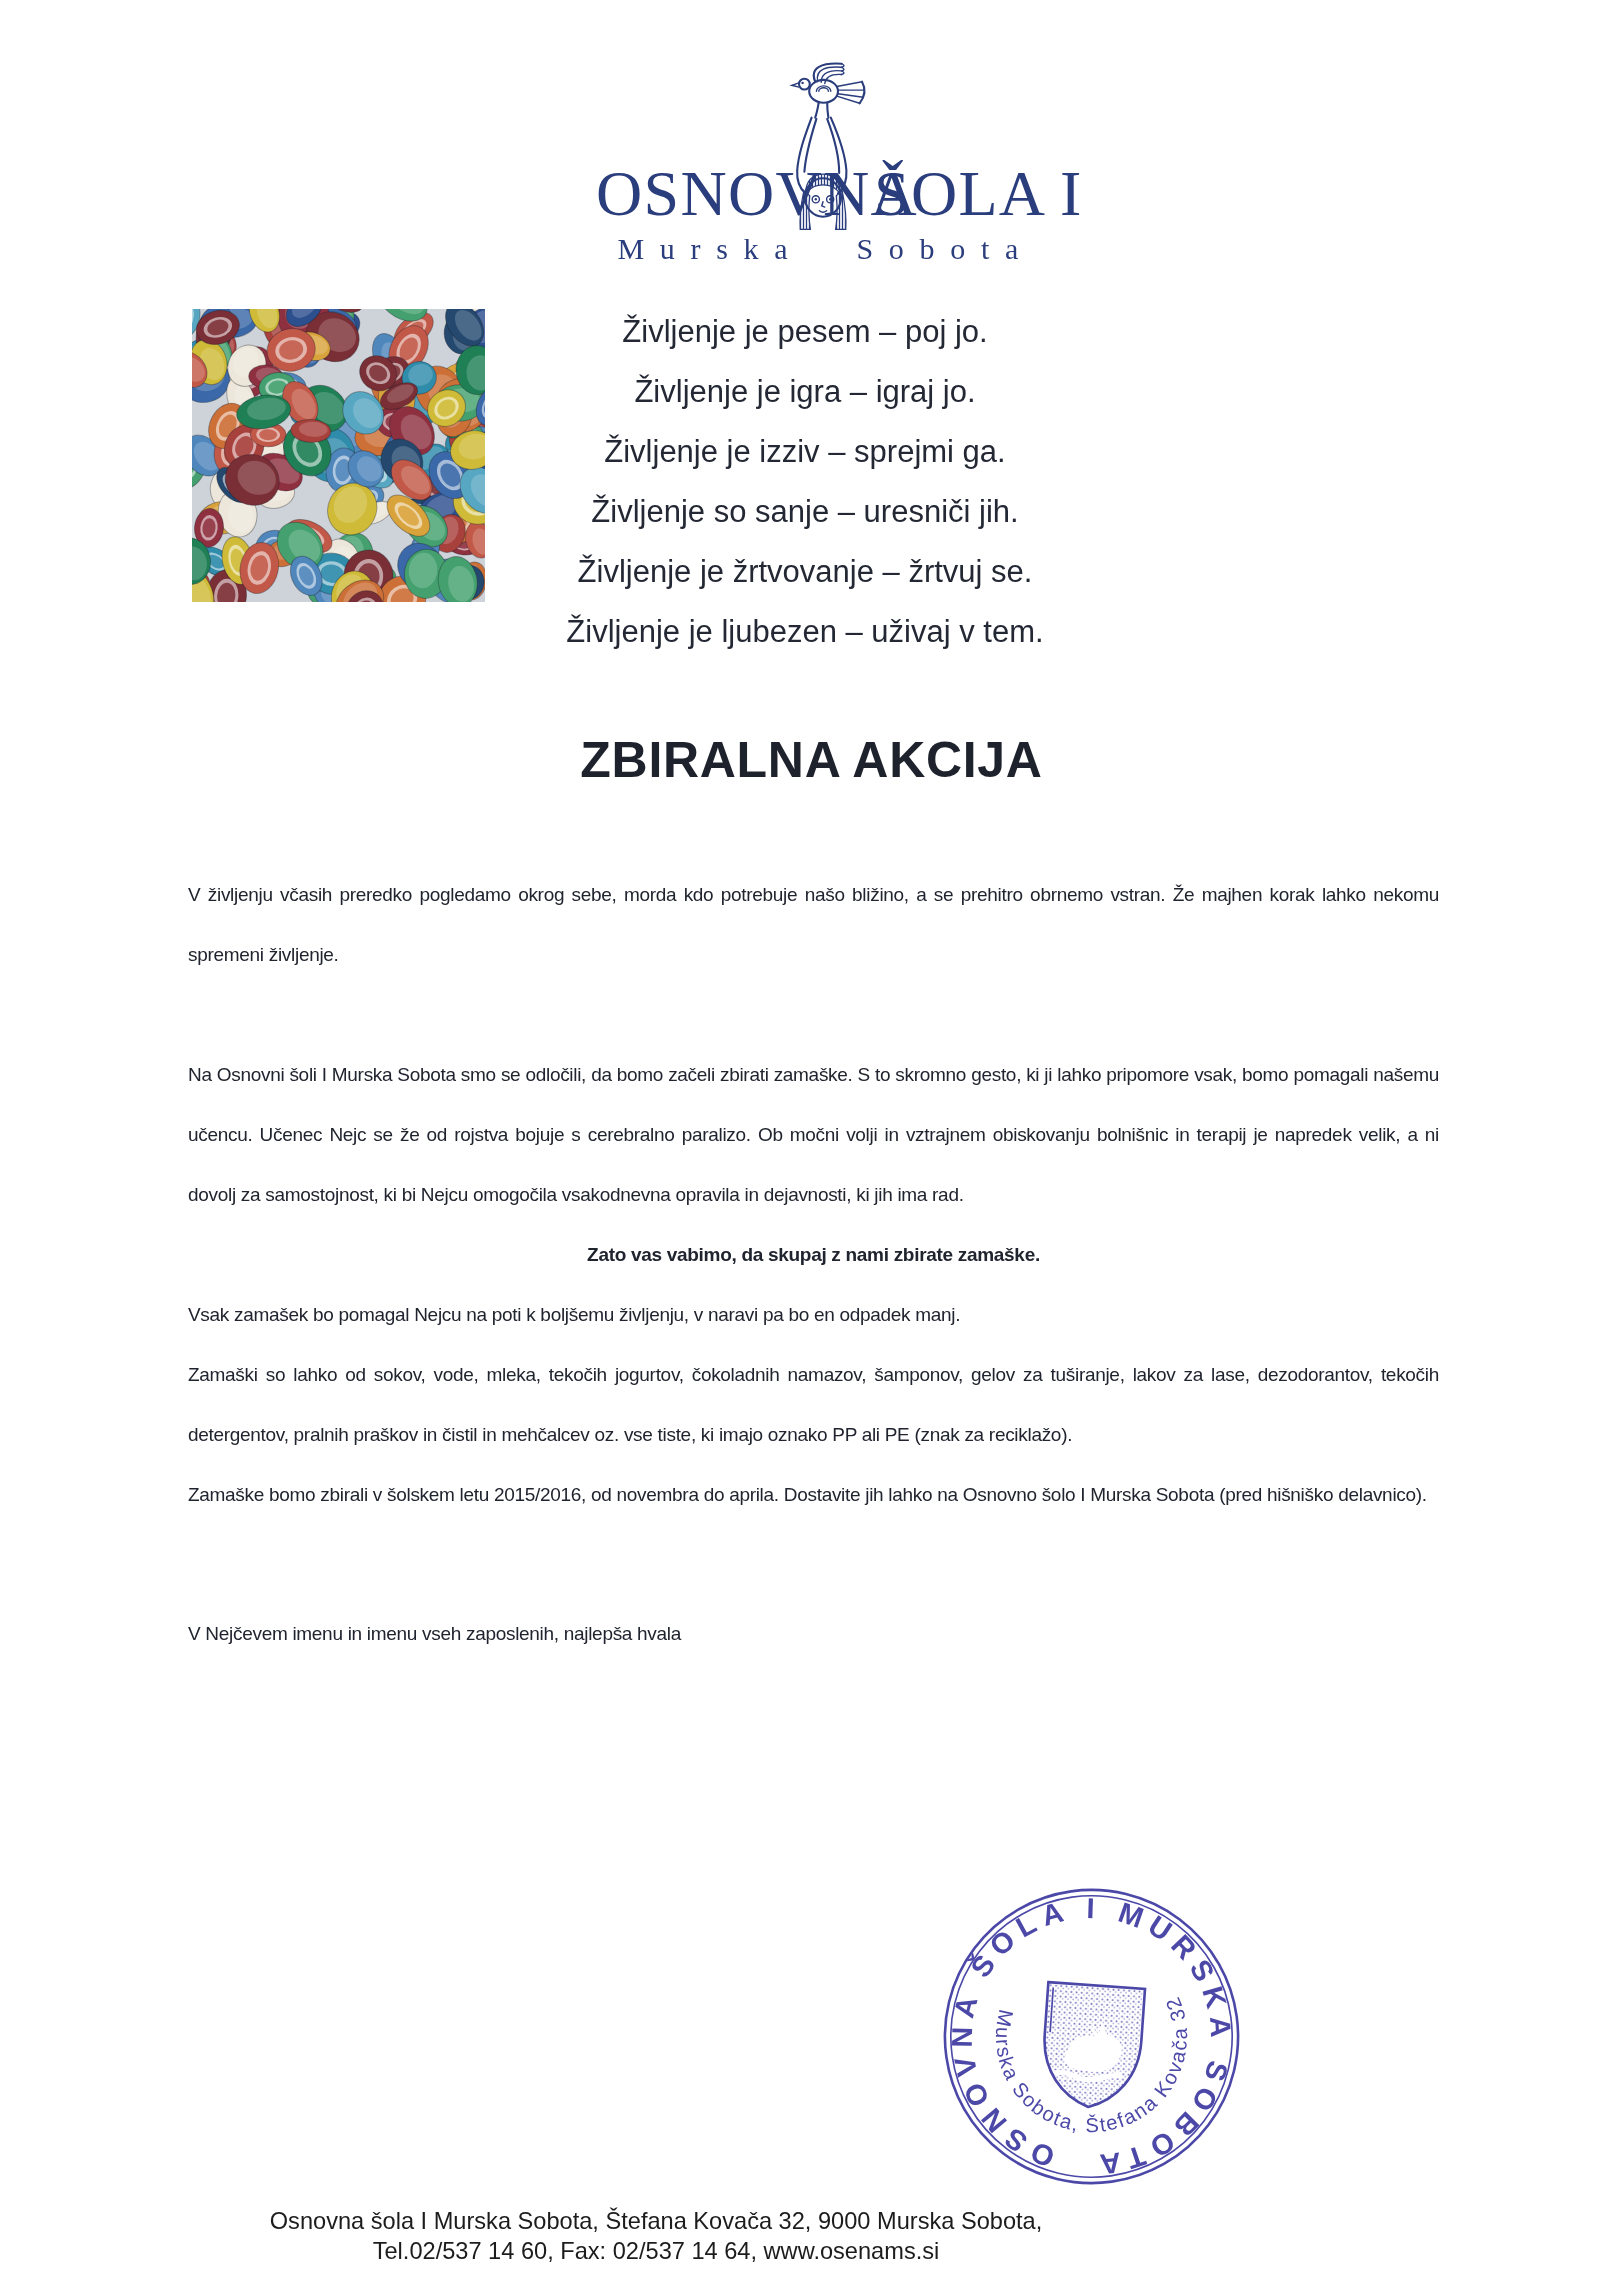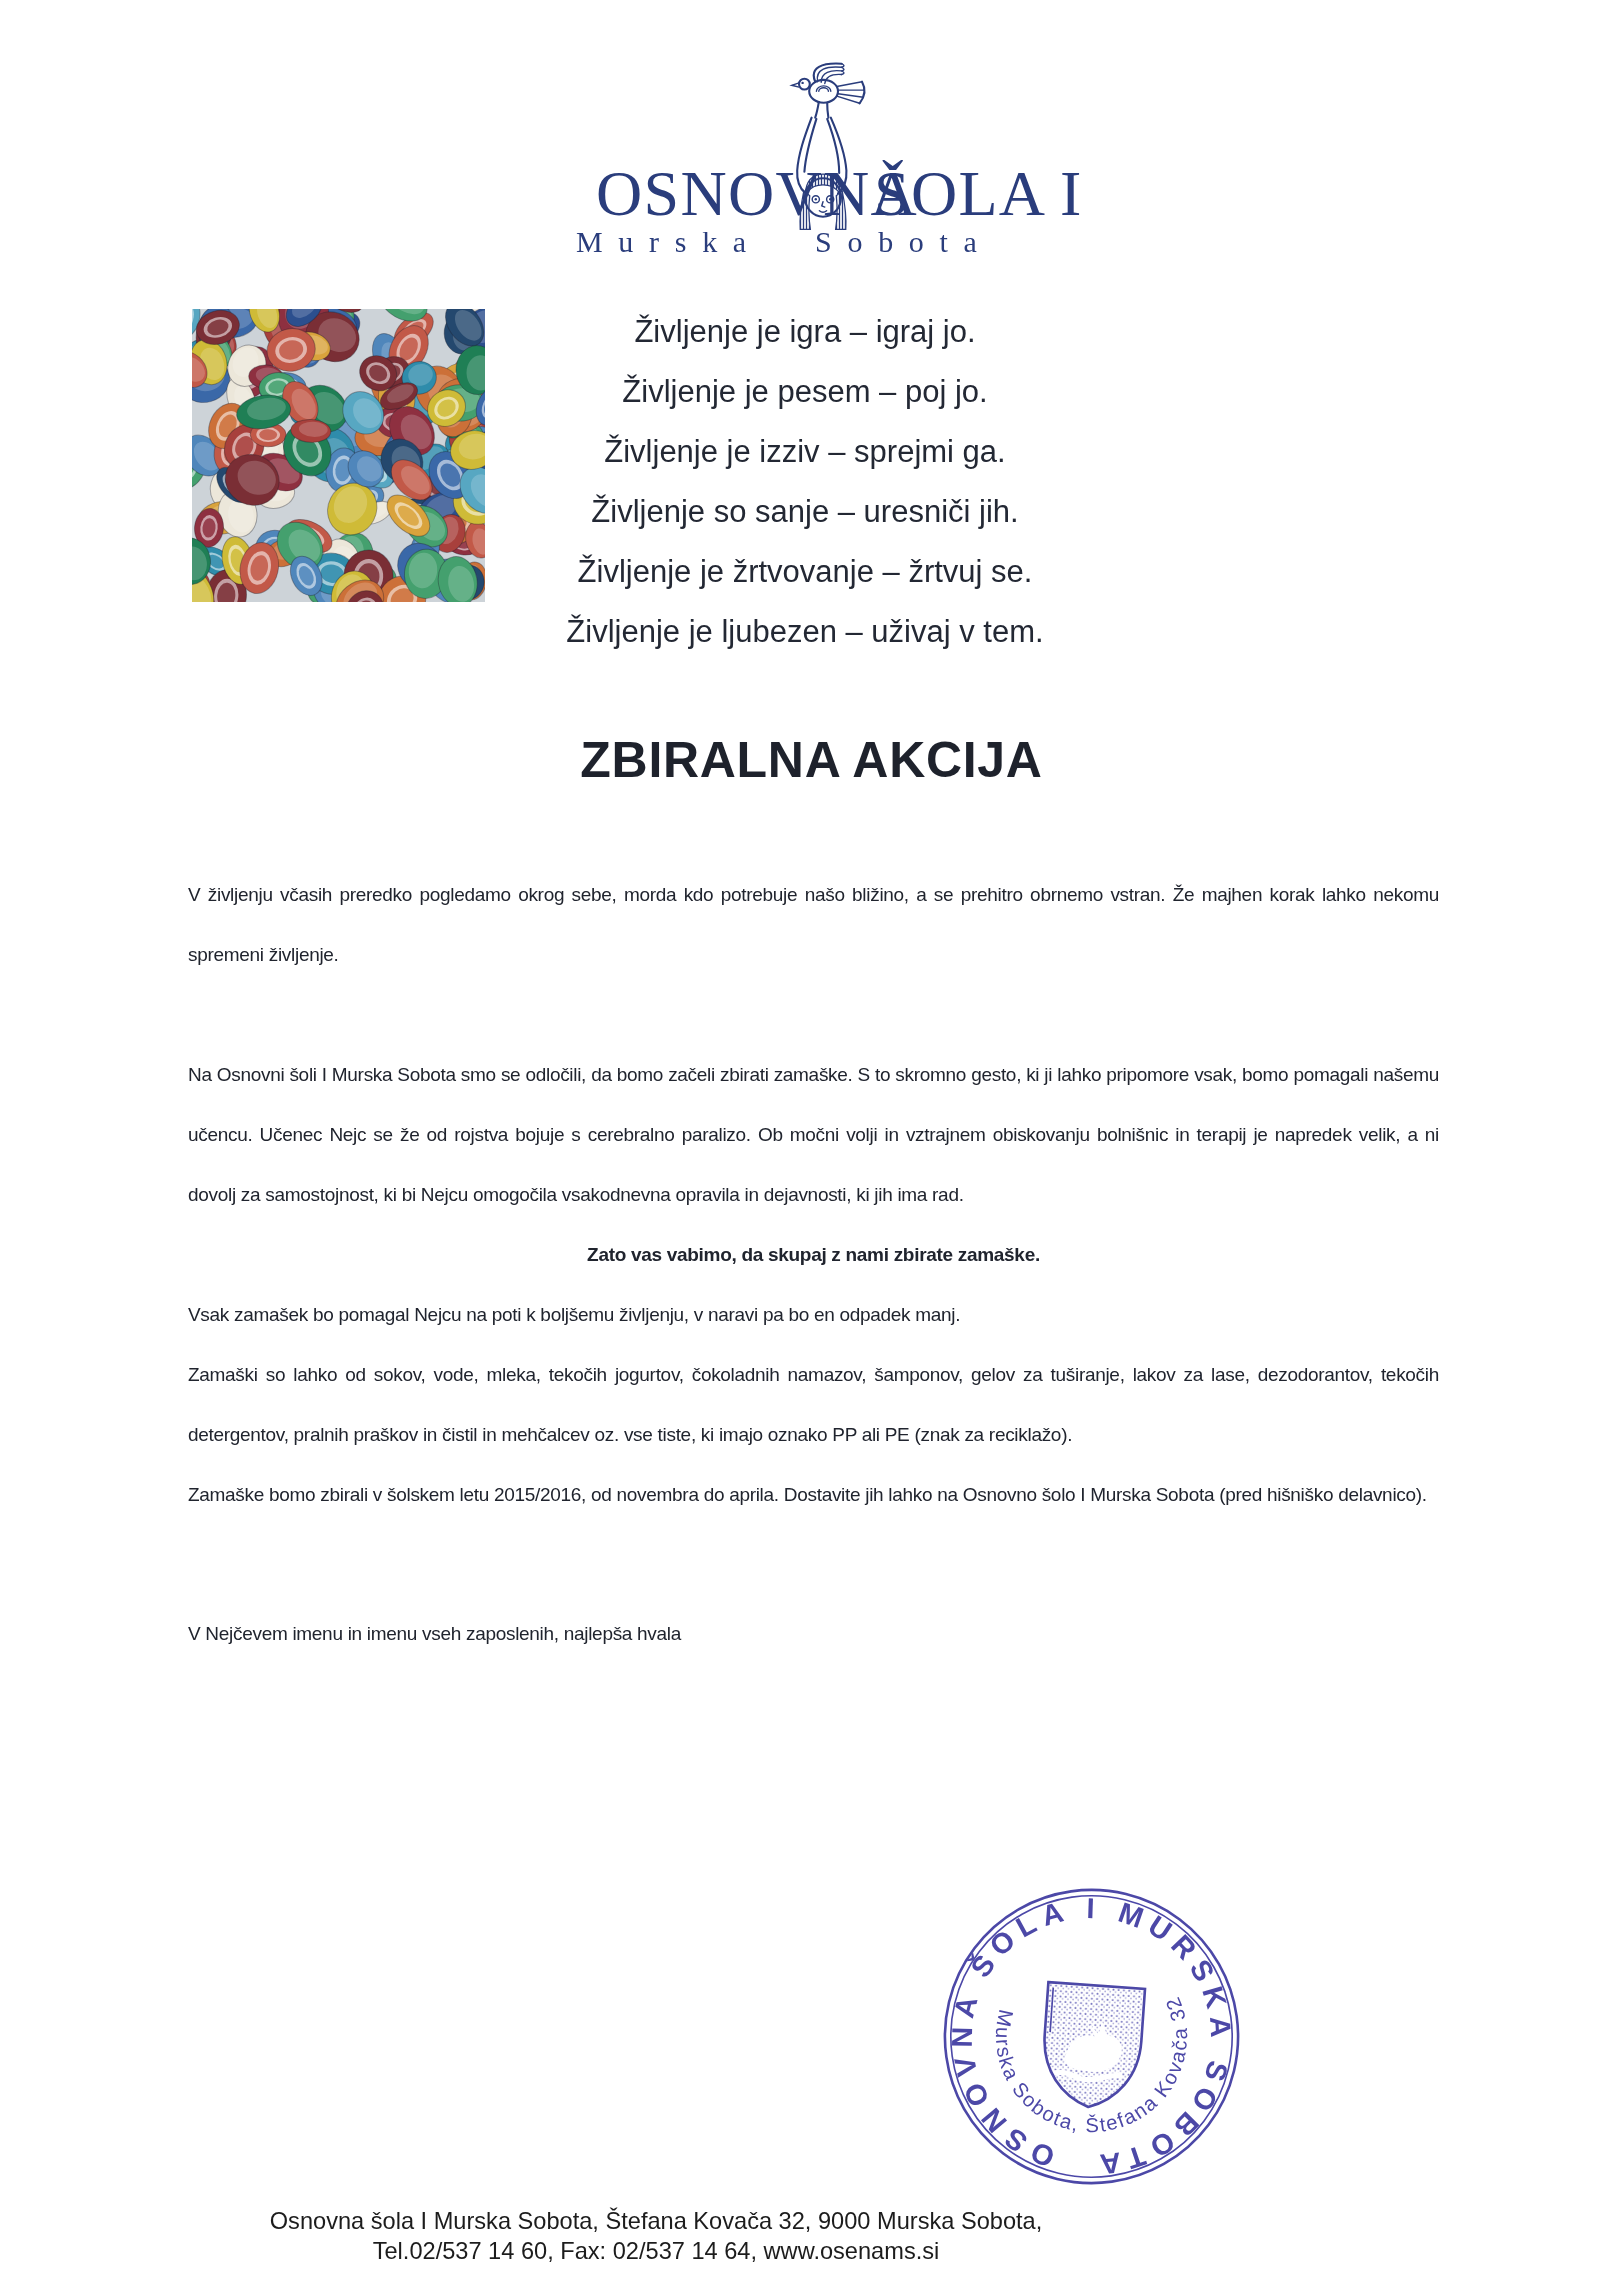--- a/index.html
+++ b/index.html
@@ -21,22 +21,22 @@
   .logo-left,.logo-right{
     position:absolute;top:162px;
     font-family:"Liberation Serif",serif;
     font-size:64px;line-height:64px;
     color:var(--brand_navy);
     letter-spacing:1.3px;white-space:nowrap;
   }
   .logo-left{left:596px;width:196px;text-align:right;}
   .logo-right{left:874px;}
   .logo-city{
-    position:absolute;top:227px;left:576px;width:458px;
-    text-align:left;
+    position:absolute;top:234px;left:576px;width:458px;
+    text-align:right;
     font-family:"Liberation Serif",serif;
     font-size:30px;line-height:30px;
     color:var(--brand_navy);
     letter-spacing:15.7px;word-spacing:30px;white-space:nowrap;
   }
   .logo-figure{position:absolute;left:772px;top:62px;width:102px;height:169px;}
   .logo-figure svg{width:100%;height:100%;}
   .lg-stk{stroke:var(--brand_navy);fill:none;stroke-width:3.5;stroke-linecap:round;stroke-linejoin:round;}
   .lg-thin{stroke:var(--brand_navy);fill:none;stroke-width:2.4;stroke-linecap:round;}
   .lg-fil{fill:var(--brand_navy);stroke:none;}
@@ -900,22 +900,22 @@
           <ellipse cx="5.0" cy="-3.8" rx="30.0" ry="16.7" fill="rgba(255,255,255,0.18)"></ellipse>
         </g>
         <g transform="translate(263.0,159.5) rotate(52)">
           <ellipse rx="34.3" ry="29.5" fill="#57a7c2" stroke="rgba(30,30,40,0.35)" stroke-width="1.5"></ellipse>
           <ellipse cx="4.1" cy="-4.4" rx="24.7" ry="19.5" fill="rgba(255,255,255,0.18)"></ellipse>
         </g>
       </svg>
     </div>
 
   <div class="poem">
+    <div>Življenje je pesem – poj jo.</div>
     <div>Življenje je igra – igraj jo.</div>
-    <div>Življenje je pesem – poj jo.</div>
     <div>Življenje je izziv – sprejmi ga.</div>
     <div>Življenje so sanje – uresniči jih.</div>
     <div>Življenje je žrtvovanje – žrtvuj se.</div>
     <div>Življenje je ljubezen – uživaj v tem.</div>
   </div>
 
   <div class="doc-title">ZBIRALNA AKCIJA</div>
 
   <div class="body-text">
     <p>V življenju včasih preredko pogledamo okrog sebe, morda kdo potrebuje našo bližino, a se prehitro obrnemo vstran. Že majhen korak lahko nekomu spremeni življenje.</p>

